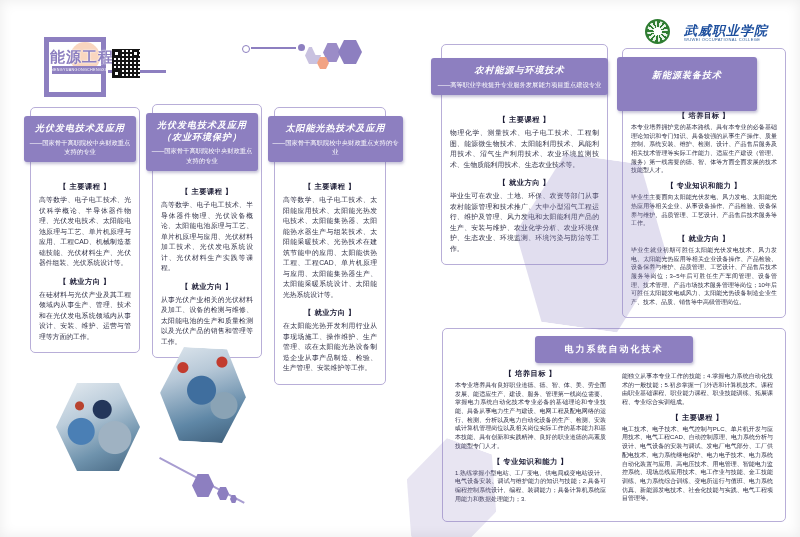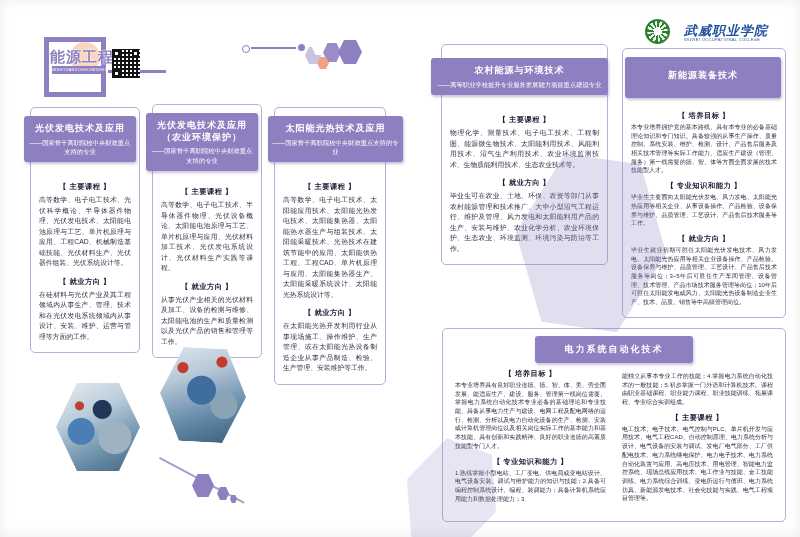--- a/index.html
+++ b/index.html
@@ -31,21 +31,21 @@
   
   .ring{position:absolute;left:242px;top:45px;width:6px;height:6px;border:1.5px solid #8d7fc0;border-radius:50%;background:#fff;}
   .dline{position:absolute;left:251px;top:47px;width:45px;height:2px;background:#8d7fc0;}
   .dot{position:absolute;left:298px;top:44px;width:7px;height:7px;border-radius:50%;background:#8d7fc0;}
 
   
   .colwrap{position:absolute;}
   .cbox{border:1px solid #b8aed8;border-radius:5px;background:#fff;padding:0 8px 10px;}
   .phead{position:absolute;background:#8d7fc0;color:#fff;text-align:center;border-radius:3px;
          box-shadow:1px 2px 3px rgba(90,80,140,.35);padding:7px 4px 6px;box-sizing:border-box;}
-  .phead .t,.phead .t2{font-size:9px;font-weight:bold;letter-spacing:1px;line-height:1.3;}
+  .phead .t,.phead .t2{font-size:9px;font-weight:bold;letter-spacing:1px;line-height:1.3;font-style:italic;}
   .phead .t2:empty{display:none;}
   .phead .sub{font-size:6.3px;margin-top:3px;line-height:1.45;font-weight:normal;}
   .phead .sub:empty{display:none;}
 
   .sec-label{font-weight:bold;font-size:7.3px;text-align:center;color:#1c1c35;margin:8px 0 3px;letter-spacing:.5px;}
   .sec-label:empty{display:none;margin:0;}
   .sec-text{font-size:6.8px;line-height:1.55;text-align:justify;color:#2e2e44;}
 
   
   .small .sec-text{font-size:6px;line-height:1.45;}
@@ -185,21 +185,21 @@
 
   <div class="colwrap small" style="left:617px;top:48px;width:169px">
     <div class="cbox" style="margin-left:5px;padding-top:56px">
       <div class="sec-label">【 培养目标 】</div>
       <div class="sec-text">本专业培养拥护党的基本路线、具有本专业的必备基础理论知识和专门知识、具备较强的从事生产操作、质量控制、系统安装、维护、检测、设计、产品售后服务及相关技术管理等实际工作能力、适应生产建设（管理、服务）第一线需要的德、智、体等方面全面发展的技术技能型人才。</div>
       <div class="sec-label">【 专业知识和能力 】</div>
       <div class="sec-text">毕业生主要面向太阳能光伏发电、风力发电、太阳能光热应用等相关企业、从事设备操作、产品检验、设备保养与维护、品质管理、工艺设计、产品售后技术服务等工作。</div>
       <div class="sec-label">【 就业方向 】</div>
       <div class="sec-text">毕业生就业初期可胜任太阳能光伏发电技术、风力发电、太阳能光热应用等相关企业设备操作、产品检验、设备保养与维护、品质管理、工艺设计、产品售后技术服务等岗位；3~5年后可胜任生产车间管理、设备管理、技术管理、产品市场技术服务管理等岗位；10年后可胜任太阳能发电或风力、太阳能光热设备制造企业生产、技术、品质、销售等中高级管理岗位。</div>
     </div>
-    <div class="phead" style="left:8px;top:9px;width:156px;padding:13px 4px 16px">
+    <div class="phead" style="left:0;top:9px;width:140px;padding:13px 4px 29px">
       <div class="t">新能源装备技术</div>
     </div>
   </div>
 
   <div class="colwrap small" style="left:442px;top:328px;width:344px">
     <div class="cbox" style="padding:0 0 8px">
       <div class="power-head">电力系统自动化技术</div>
       <div class="power-cols">
         <div class="pc">
           <div class="sec-label">【 培养目标 】</div>

